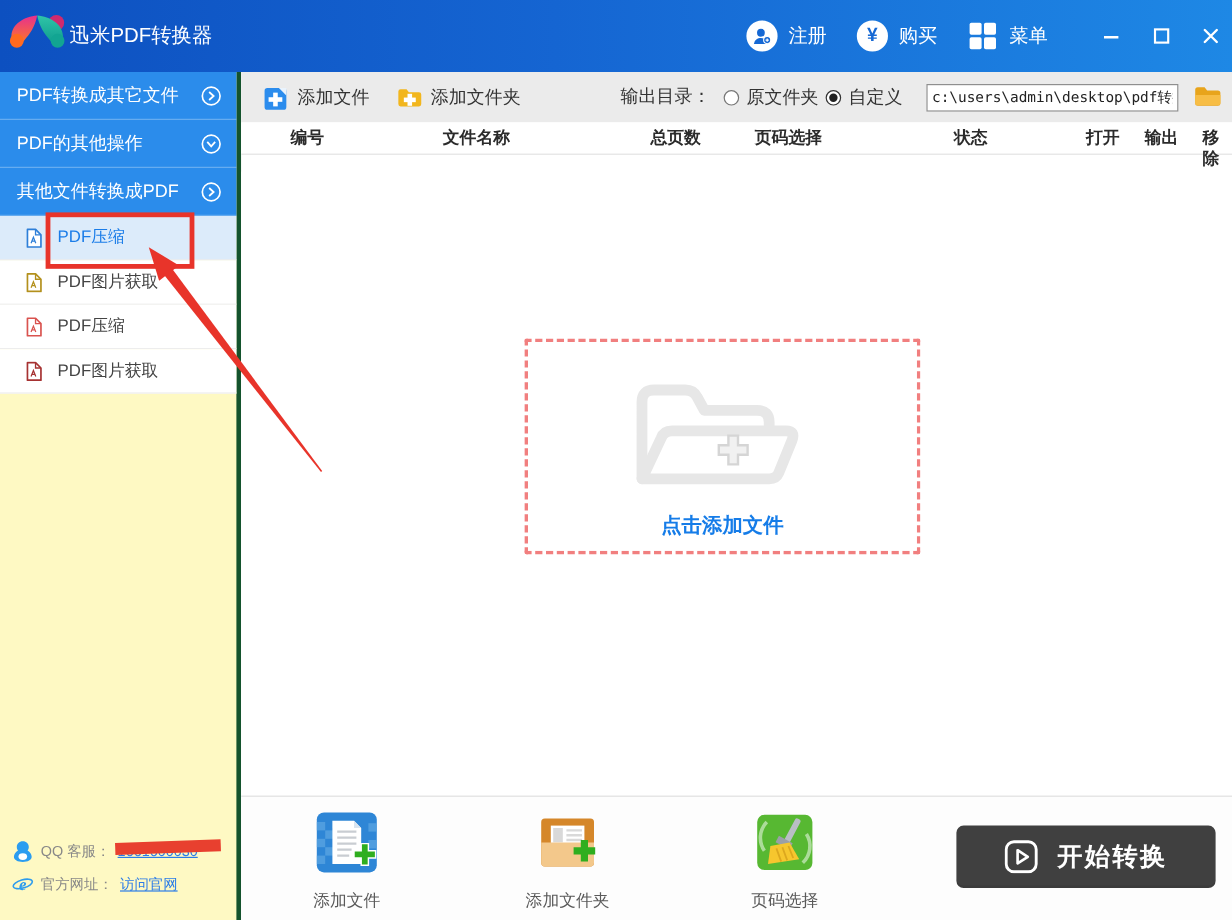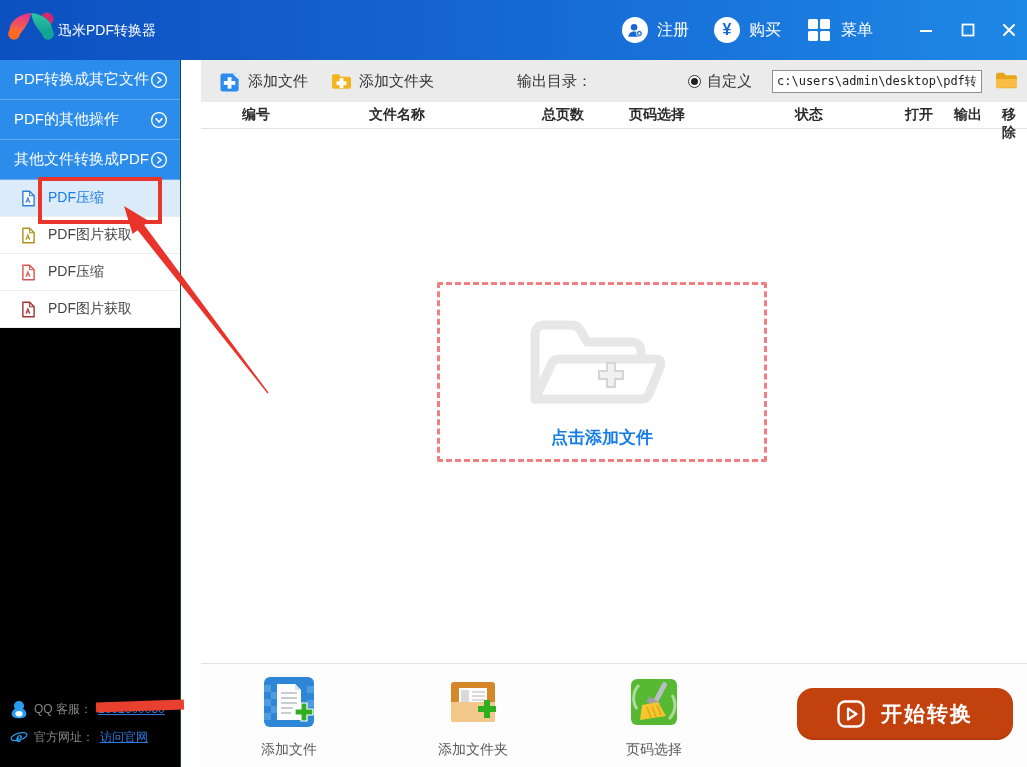--- a/index.html
+++ b/index.html
@@ -5,35 +5,35 @@
   * { margin:0; padding:0; box-sizing:border-box; }
   html,body { width:1027px; height:767px; overflow:hidden; }
   body { font-family:"Liberation Sans","DejaVu Sans",sans-serif; position:relative; background:#fff; }
   .app { position:absolute; inset:0; }
 
   
   .titlebar { position:absolute; left:0; top:0; width:1027px; height:60px;
     background:linear-gradient(90deg,#0d50c0 0%, #1565d2 45%, #1e88e5 100%); }
   .logo { position:absolute; left:8px; top:7px; }
   .app-title { position:absolute; left:58px; top:0; height:76px; line-height:60px;
-    color:#fff; font-size:14px; }
+    color:#fff; font-size:17px; }
   .tb-action { position:absolute; top:0; height:60px; display:flex; align-items:center; gap:9px;
     color:#fff; font-size:16px; cursor:pointer; }
   .tb-action.reg { left:622px; } .tb-action.buy { left:714px; } .tb-action.menu { left:806px; }
   .circle-ic { width:26px; height:26px; border-radius:50%; background:#fff; display:flex;
     align-items:center; justify-content:center; }
   .yen { color:#1568d4; font-size:16px; font-weight:bold; line-height:1; }
   .winctl { position:absolute; top:0; height:60px; display:flex; align-items:center;
     justify-content:center; cursor:pointer; }
   .winctl.min { left:911px; width:30px; } .winctl.max { left:953px; width:30px; }
   .winctl.close { left:993px; width:32px; }
 
   
-  .sidebar { position:absolute; left:0; top:60px; width:181px; height:707px;
-    background:#000000; border-right:1px solid #14532d; }
+  .sidebar { position:absolute; left:0; top:60px; width:201px; height:707px;
+    background:#fef9c3; border-right:4px solid #14532d; }
   .group-item { height:40px; background:#2b8ceb; color:#fff; font-size:15px;
     display:flex; align-items:center; padding:0 12px 0 14px;
     border-bottom:1px solid rgba(255,255,255,.28); cursor:pointer; }
   .group-item .glabel { flex:1; }
   .sub-item { height:37px; background:#fff; border-bottom:1px solid #ededed;
     display:flex; align-items:center; padding-left:21px; gap:12px;
     font-size:14px; color:#444; cursor:pointer; }
   .sub-item.selected { background:#dcebfa; color:#1a7ce8; }
   .sub-icon { display:flex; }
 
@@ -75,21 +75,21 @@
   .dz-folder { position:absolute; left:50%; top:14px; transform:translateX(-50%); }
   .dz-hint { position:absolute; left:0; right:0; bottom:10px; text-align:center;
     color:#157ce8; font-size:17px; font-weight:bold; }
 
   .bottom-bar { position:absolute; left:0; top:603px; width:826px; height:104px;
     background:#fdfdfd; border-top:1px solid #e0e0e0; }
   .bb-item { position:absolute; top:12px; width:90px; text-align:center; cursor:pointer; }
   .bb-item.f1 { left:43px; } .bb-item.f2 { left:227px; } .bb-item.f3 { left:408px; }
   .bb-label { margin-top:9px; font-size:14px; color:#5a5a5a; }
   .start-btn { position:absolute; left:596px; top:24px; width:216px; height:52px;
-    background:#c2410c; border-radius:16px; display:flex; align-items:center; justify-content:center;
+    background:#404040; border-radius:6px; display:flex; align-items:center; justify-content:center;
     gap:16px; color:#fff; font-size:21px; font-weight:bold; letter-spacing:2px; cursor:pointer;
     box-shadow:inset 0 -2px 0 rgba(0,0,0,.08); }
 
   
   .annotation { position:absolute; left:0; top:0; width:1027px; height:767px;
     pointer-events:none; z-index:50; }
 </style>
 </head>
 <body>
 
@@ -286,20 +286,24 @@
             <path d="M1,5.5 q0-2 2-2 h5.2 l2,2.6 h8.8 q2,0 2,2 v8.4 q0,2 -2,2 h-16 q-2,0 -2-2 z" fill="#f2b61d"></path>
             <rect x="9" y="7.5" width="4" height="10.5" fill="#fff"></rect>
             <rect x="5.8" y="10.8" width="10.4" height="4" fill="#fff"></rect>
           </svg>
         </span>
         <span>添加文件夹</span>
       </div>
 
       <div class="out-label">输出目录：</div>
 
+      <div class="radio-group orig">
+        <span class="radio"></span>
+        <span>原文件夹</span>
+      </div>
       <div class="radio-group cust">
         <span class="radio checked"></span>
         <span>自定义</span>
       </div>
 
       <input class="path-input" type="text" value="c:\users\admin\desktop\pdf转换" style="">
 
       <span class="browse-btn">
         <svg viewBox="0 0 24 22" width="23" height="21">
           <path d="M1,5 q0-2.2 2.2-2.2 h6 l2.2,2.8 h9.4 q2.2,0 2.2,2.2 v9 q0,2.2 -2.2,2.2 h-17.6 q-2.2,0 -2.2-2.2 z" fill="#e8a41b"></path>

